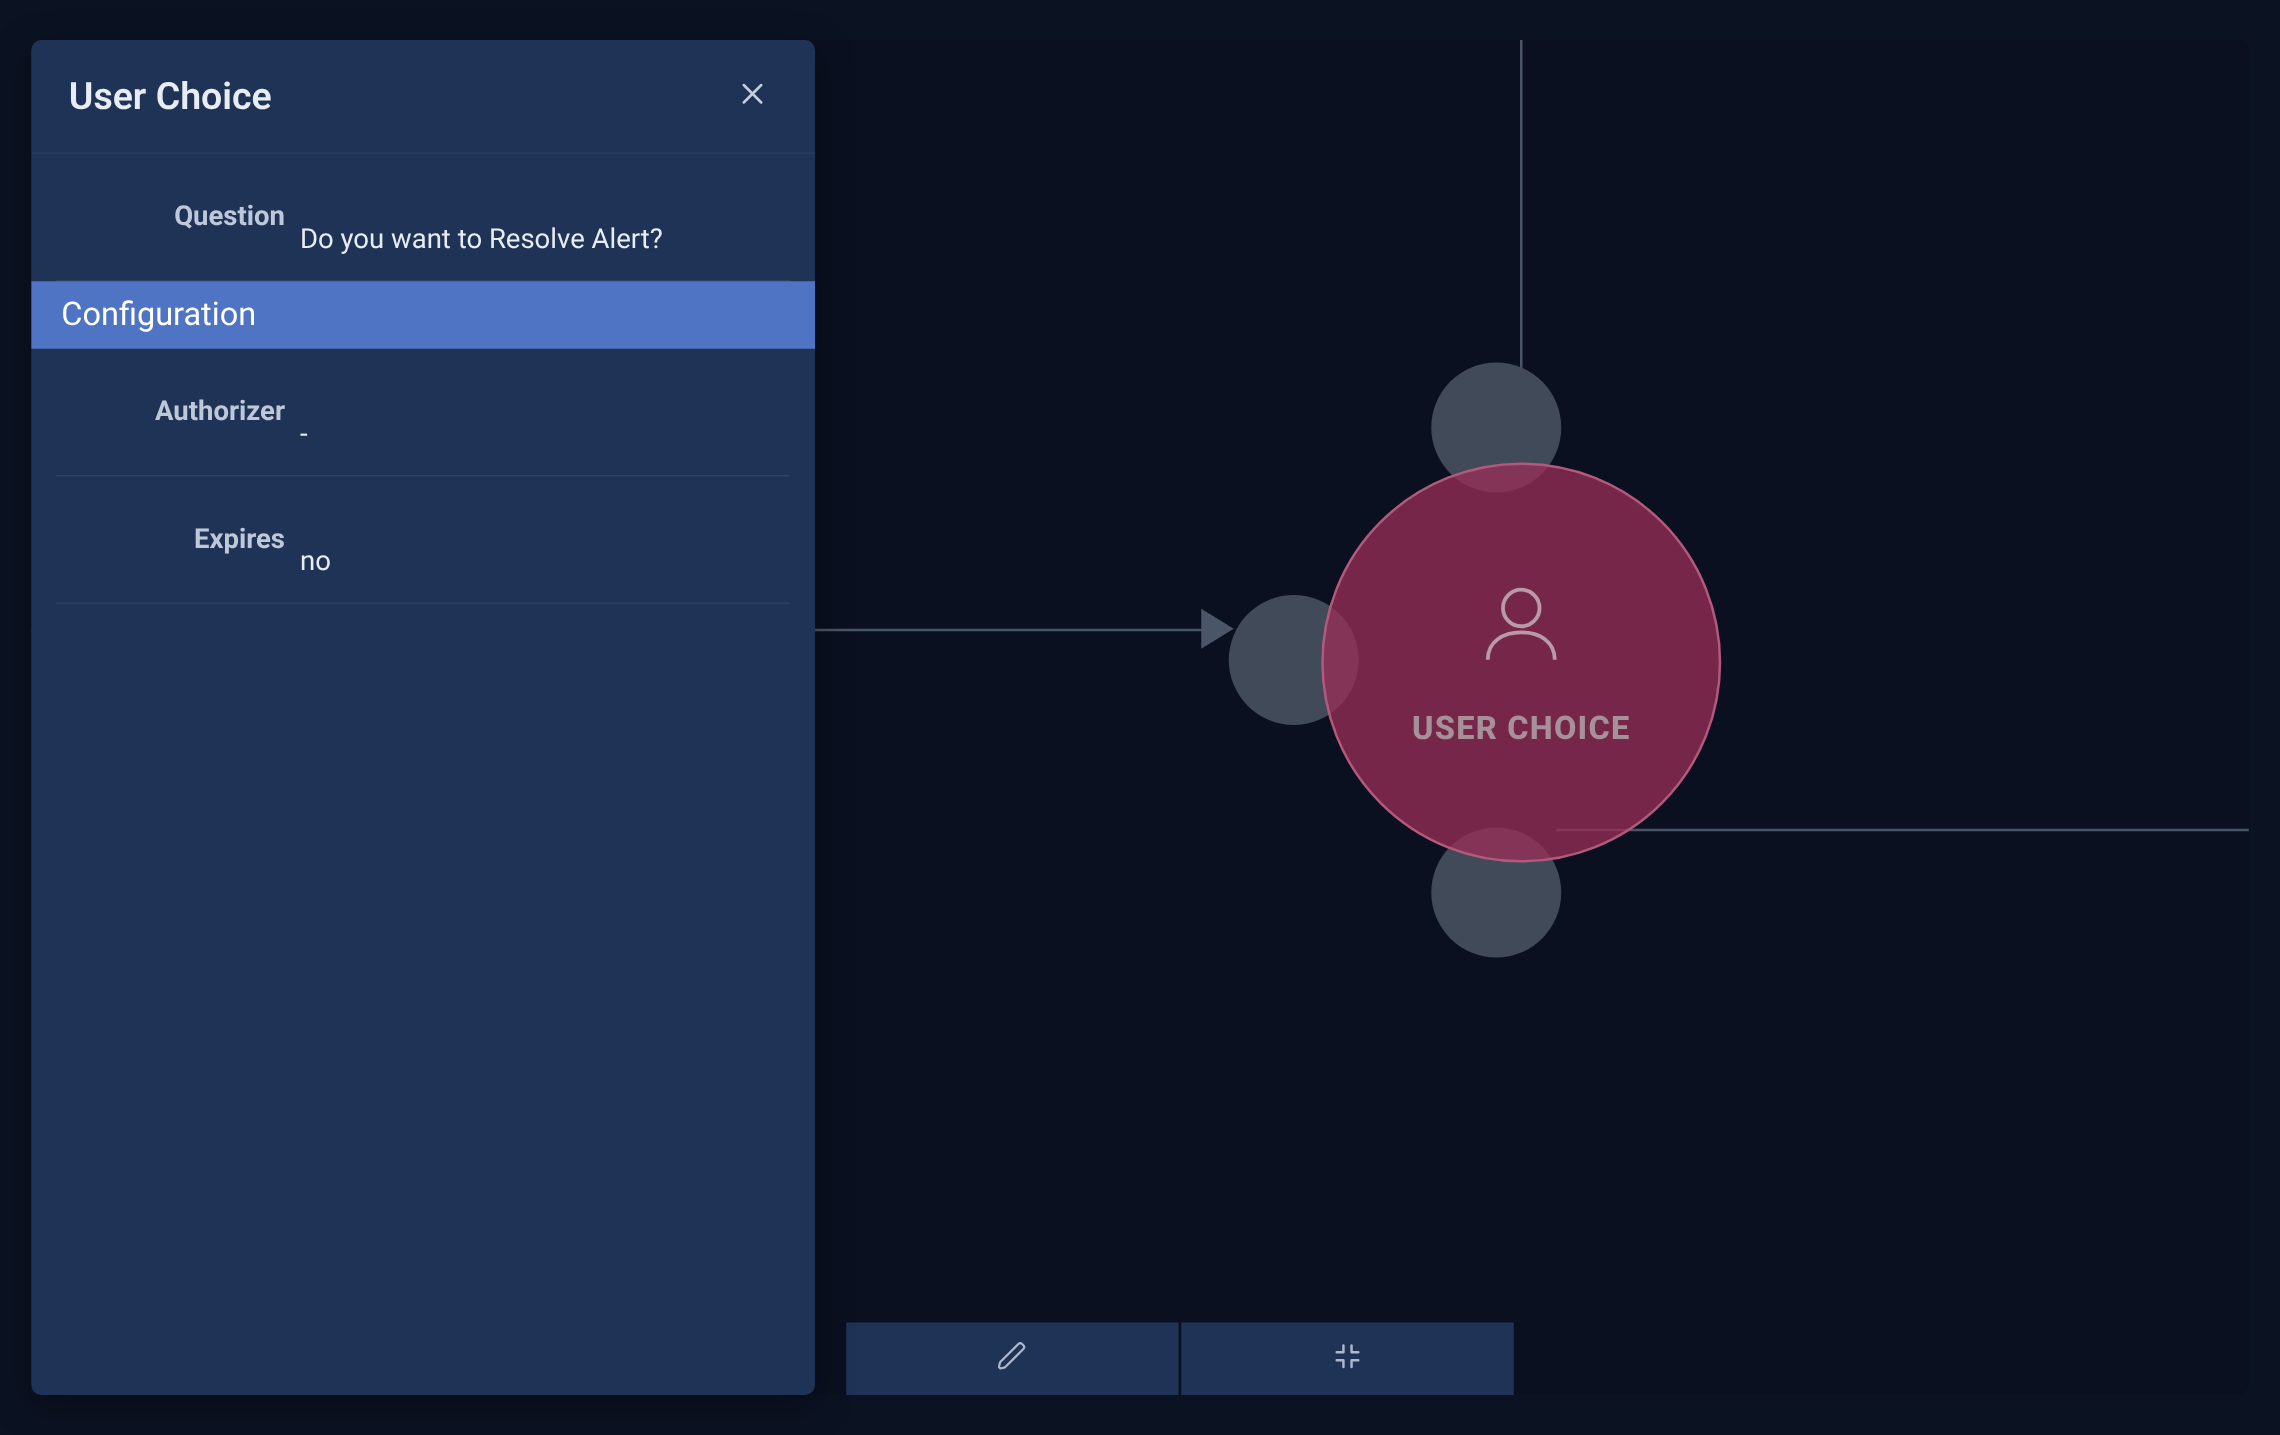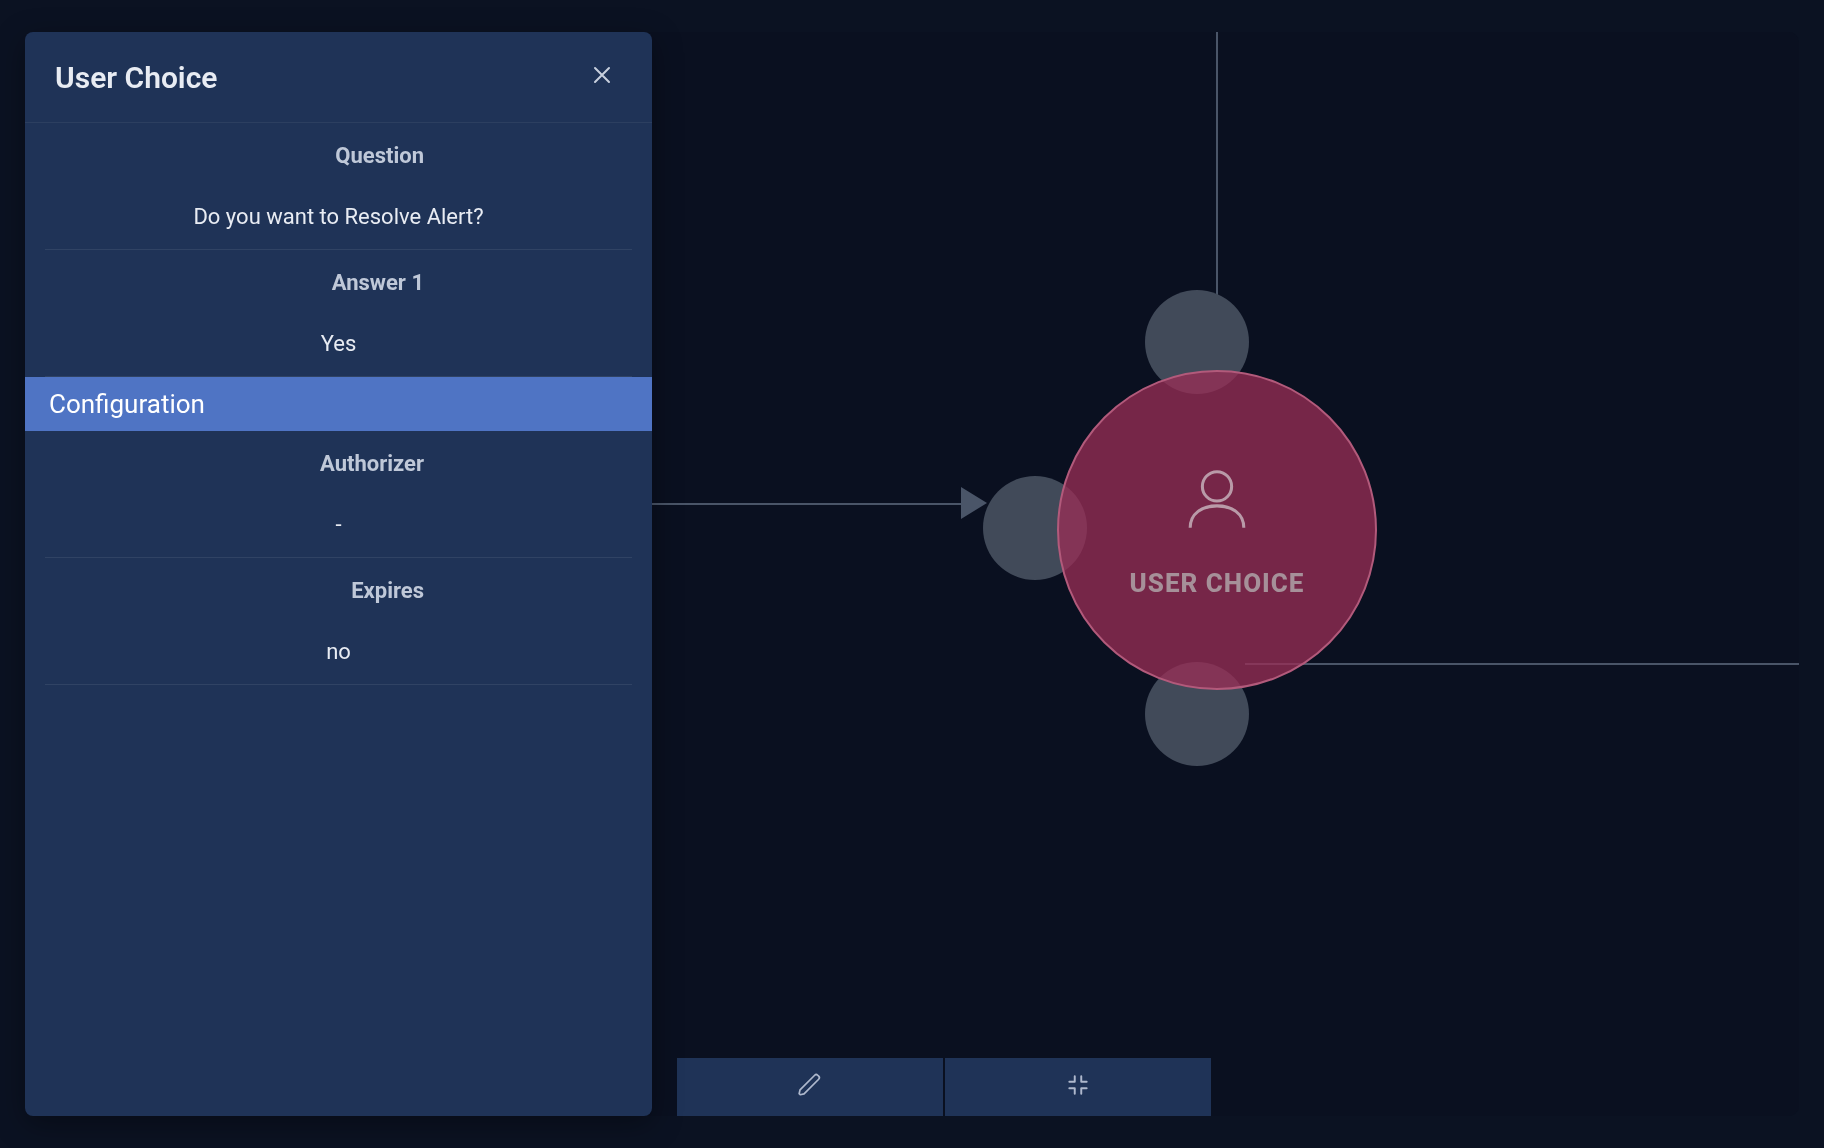--- a/index.html
+++ b/index.html
@@ -63,21 +63,20 @@
   .close-btn svg { width: 24px; height: 24px; }
   .panel-body { padding: 0; }
   .kv-group {
     padding: 0 20px;
   }
   .kv-row {
     display: flex;
     align-items: center;
     padding: 20px 0;
     border-bottom: 1px solid rgba(255,255,255,0.08);
-    flex-direction: column;
   }
   .kv-label {
     width: 195px;
     text-align: right;
     padding-right: 12px;
     font-size: 22px;
     font-weight: 700;
     color: #bfc8d8;
   }
   .kv-value {
@@ -232,24 +231,20 @@
         </span>
       </div>
     </div>
 
     <div class="panel-body">
       <div class="kv-group">
         <div class="kv-row">
           <div class="kv-label">Question</div>
           <div class="kv-value">Do you want to Resolve Alert?</div>
         </div>
-        <div class="kv-row">
-          <div class="kv-label">Answer 1</div>
-          <div class="kv-value">Yes</div>
-        </div>
       </div>
 
       <div class="section-header">Configuration</div>
 
       <div class="kv-group">
         <div class="kv-row">
           <div class="kv-label">Authorizer</div>
           <div class="kv-value">-</div>
         </div>
         <div class="kv-row">

